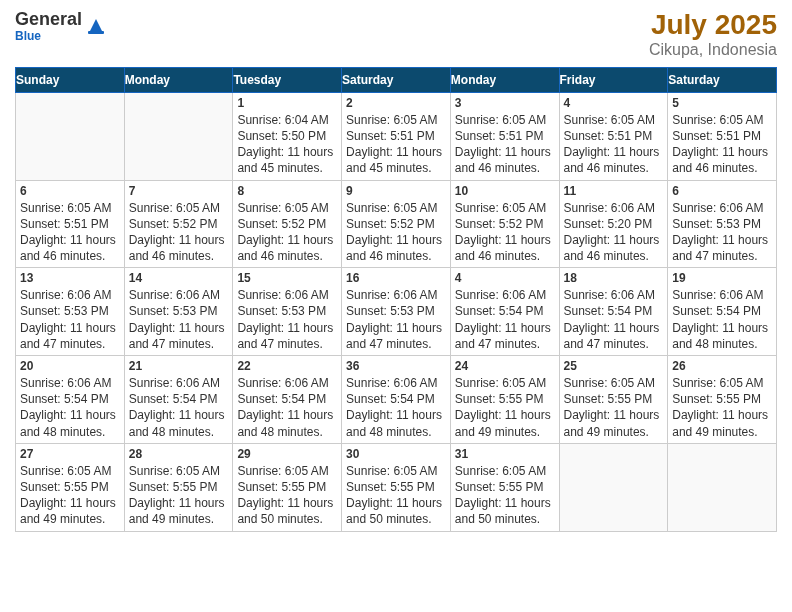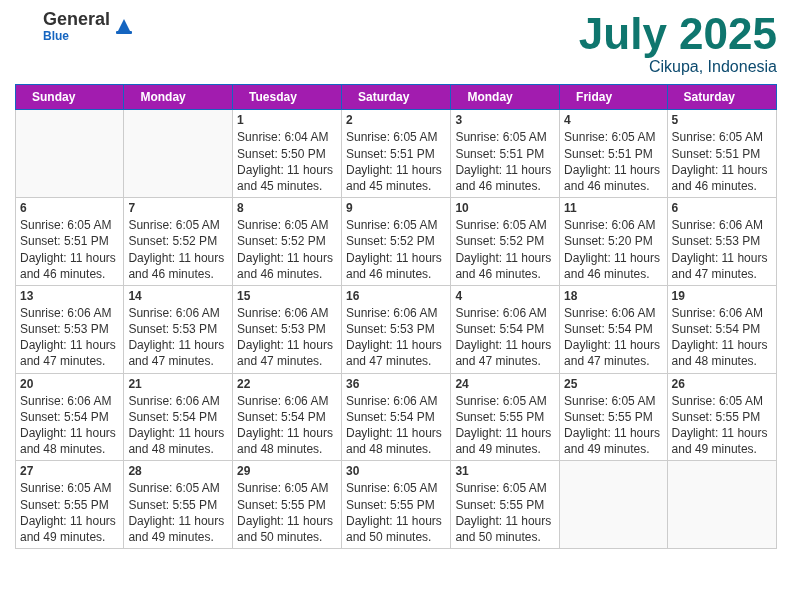--- a/index.html
+++ b/index.html
@@ -14,53 +14,52 @@
     .page {
       width: 792px;
       height: 612px;
       padding: 10px 15px;
     }
     .header {
       display: flex;
       justify-content: space-between;
       align-items: flex-start;
       margin-bottom: 8px;
-      margin-left: 28px;
     }
     .logo {
       display: flex;
       align-items: center;
     }
     .logo-text {
       display: flex;
       flex-direction: column;
       line-height: 1.1;
     }
     .title-block {
       text-align: right;
     }
     .month-title {
-      font-size: 44px;
+      font-size: 28px;
       font-weight: bold;
-      color: #0f766e;
+      color: #a16207;
       line-height: 1.1;
     }
     .location {
       font-size: 16px;
-      color: #0c4a6e;
+      color: #737373;
     }
     .calendar {
       width: 100%;
       border-collapse: collapse;
       border: 1px solid #ccc;
     }
     .calendar th {
-      background: #a21caf;
+      background: #0c4a6e;
       color: #fff;
-      padding: 5px 16px;
+      padding: 5px 0;
       text-align: left;
       font-size: 12px;
       font-weight: bold;
       border: 1px solid #1565c0;
     }
     .calendar td {
       border: 1px solid #ccc;
       vertical-align: top;
       padding: 3px 4px;
       width: 113px;

